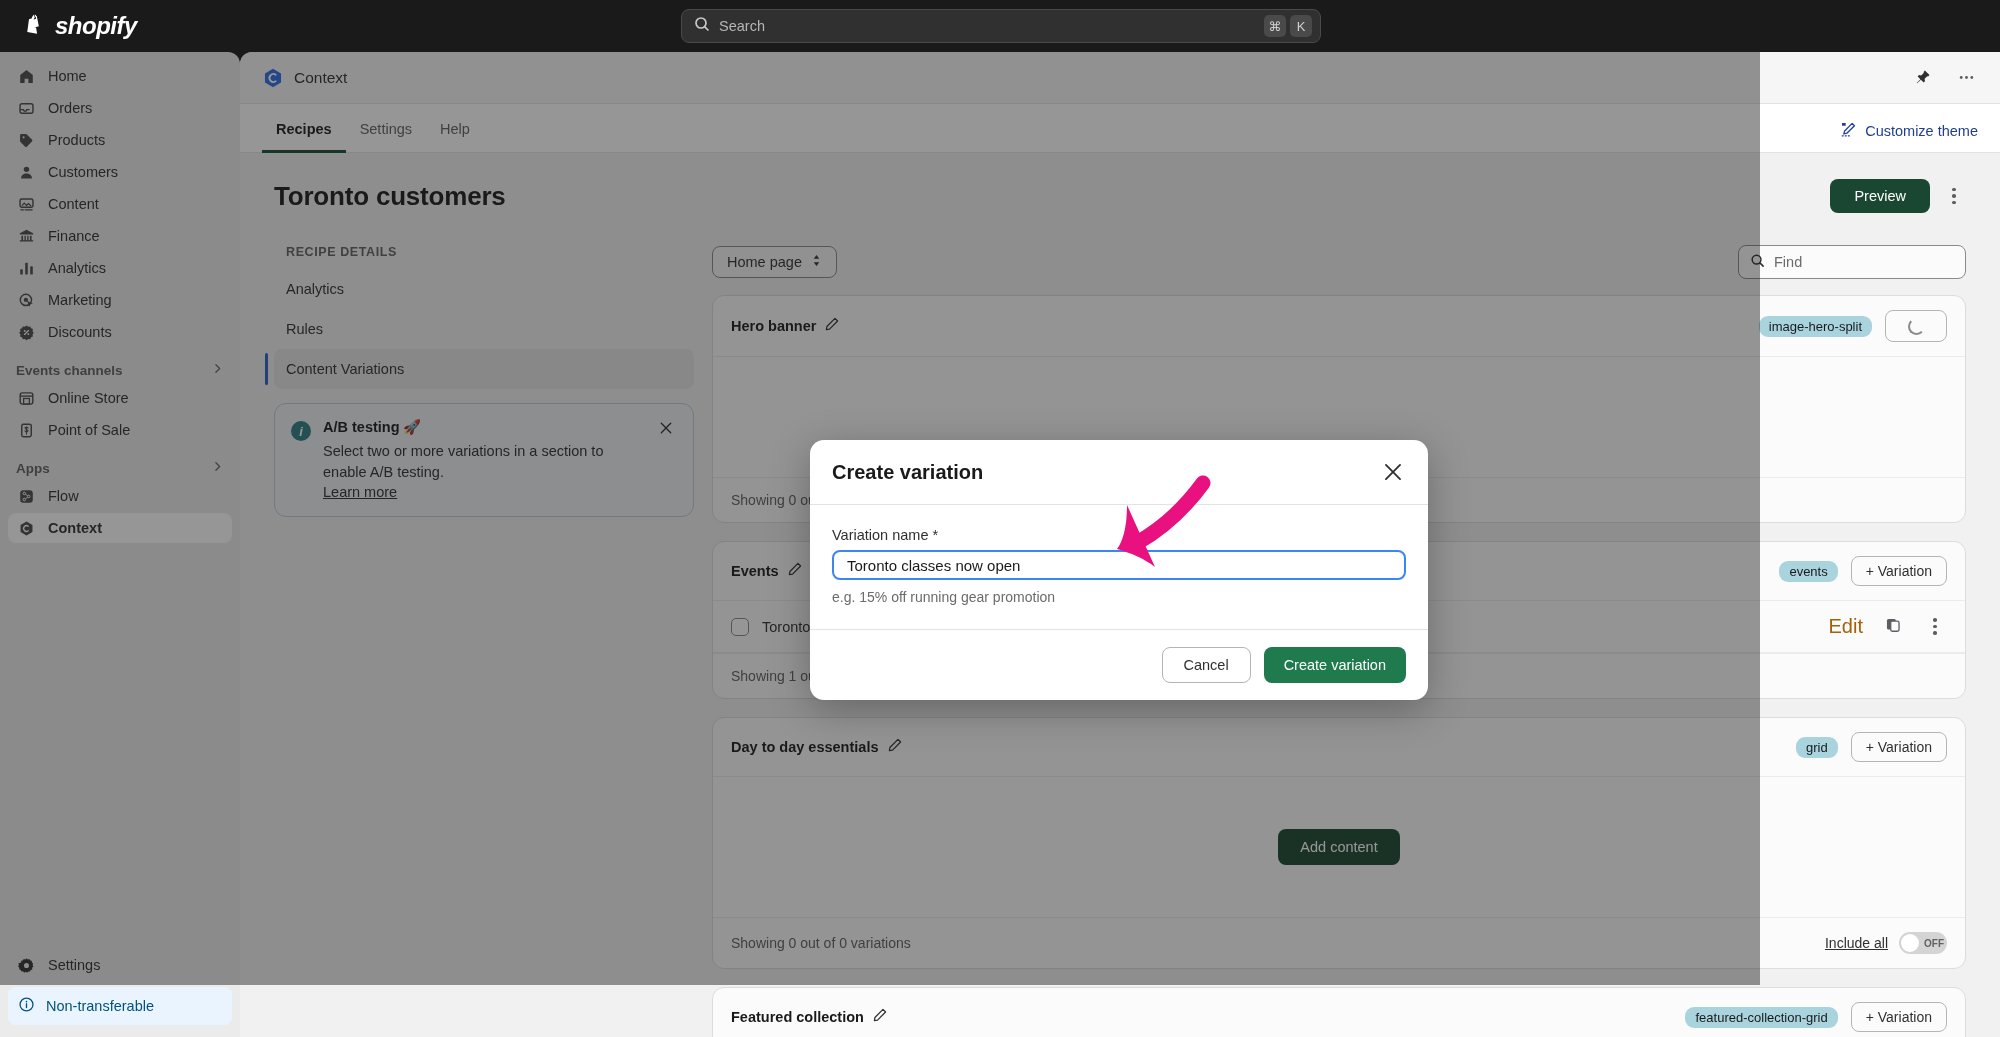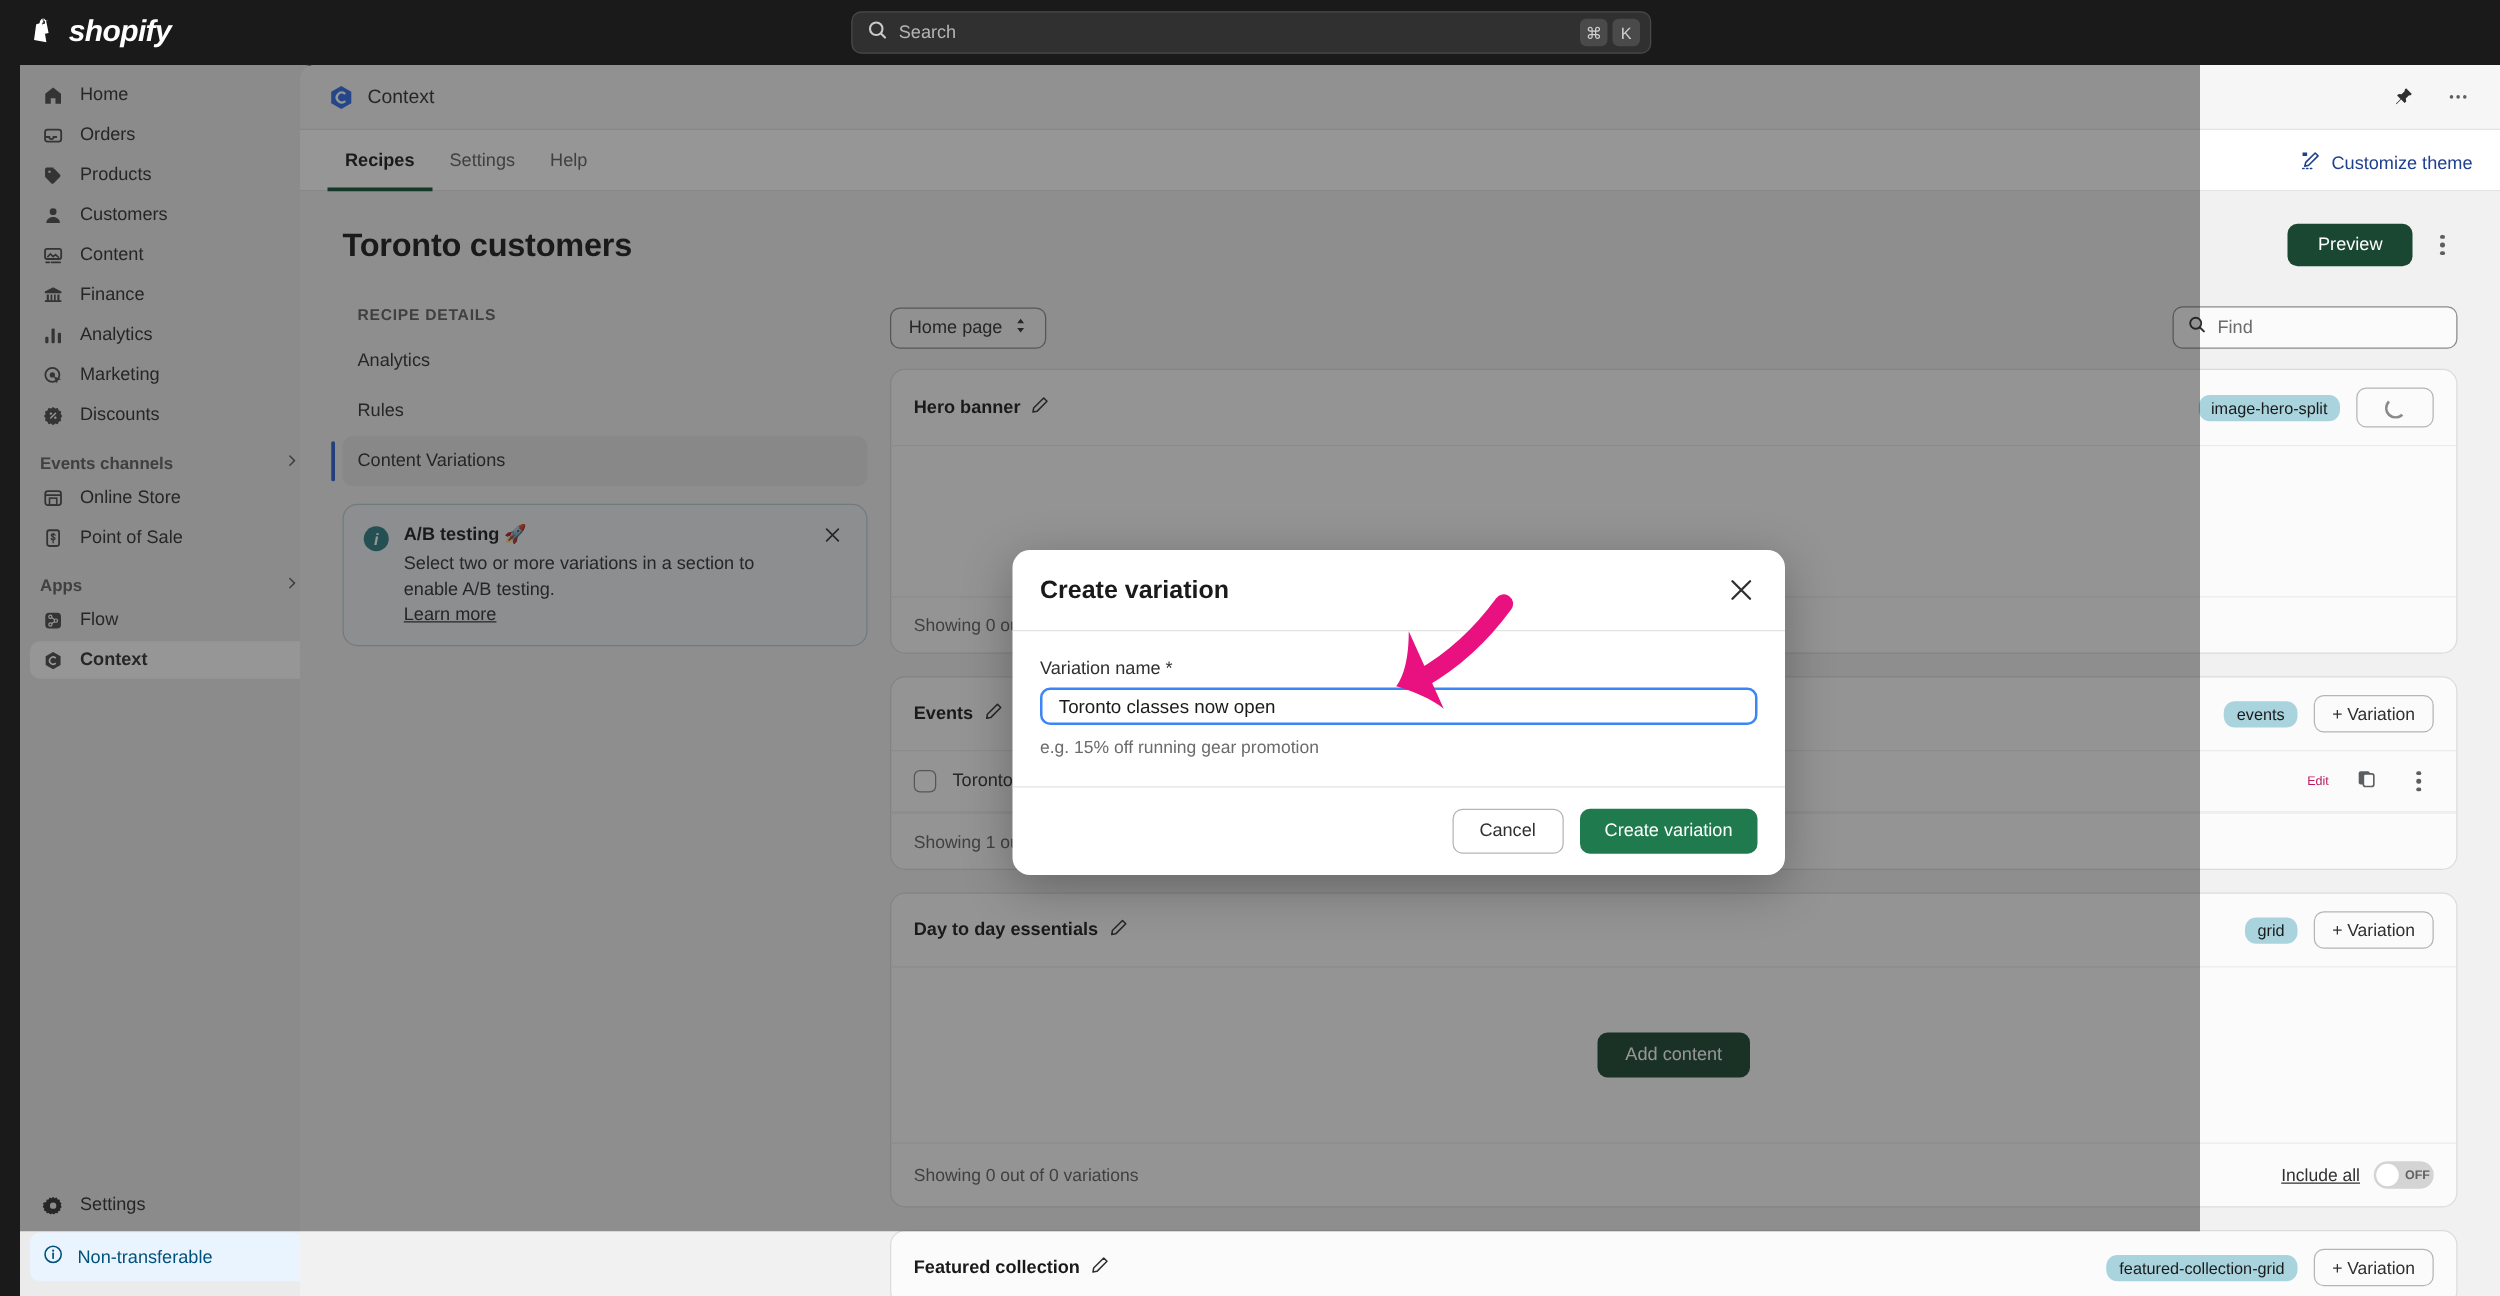--- a/index.html
+++ b/index.html
@@ -43,21 +43,21 @@
   .user-chip { display: flex; align-items: center; gap: 10px; padding: 4px 8px; border-radius: 8px; }
   .avatar {
     width: 27px; height: 27px; border-radius: 7px; background: #c83fd6;
     color: #fff; font-size: 12.5px; font-weight: 600;
     display: flex; align-items: center; justify-content: center;
   }
   .user-name { color: #e3e3e3; font-size: 14.5px; }
 
   
   .sidebar {
-    position: absolute; left: 16px; top: 52px; width: 240px; height: 985px;
+    position: absolute; left: 0; top: 52px; width: 240px; height: 985px;
     background: #ebebeb; border-top-right-radius: 12px;
     display: flex; flex-direction: column; padding-top: 8px; text-align: center;
   }
   .nav-item {
     display: flex; align-items: center; gap: 11px;
     height: 30px; margin: 1px 8px; padding: 0 8px; border-radius: 8px;
     color: #303030; font-size: 14.5px;
   }
   .nav-item .ico { width: 21px; display: flex; justify-content: center; align-items: center; }
   .nav-item.active { background: #fff; font-weight: 600; }
@@ -210,21 +210,21 @@
   .toggle .lbl { font-size: 10px; color: #616161; font-weight: 700; margin-left: 5px; }
   .row-item {
     display: flex; align-items: center; padding: 14px 18px;
     border-bottom: 1px solid #ebebeb; font-size: 14.5px; color: #303030;
   }
   .cbox {
     width: 18px; height: 18px; border: 1.6px solid #8a8a8a; border-radius: 5px;
     background: #fff; margin-right: 13px; flex: 0 0 18px;
   }
   .row-right { margin-left: auto; display: flex; align-items: center; gap: 22px; }
-  .edit-link { color: #be185d; font-size: 10px; }
+  .edit-link { color: #a16207; font-size: 20px; }
   .btn-addcontent {
     background: #1a4731; color: #fff; border: none; border-radius: 8px;
     padding: 10px 22px; font-size: 14.5px; font-family: "Liberation Sans", sans-serif;
   }
 
   
   .backdrop {
     position: absolute; left: 0; top: 52px; width: 1760px; height: 933px;
     background: rgba(26,26,26,0.46); z-index: 40;
   }

